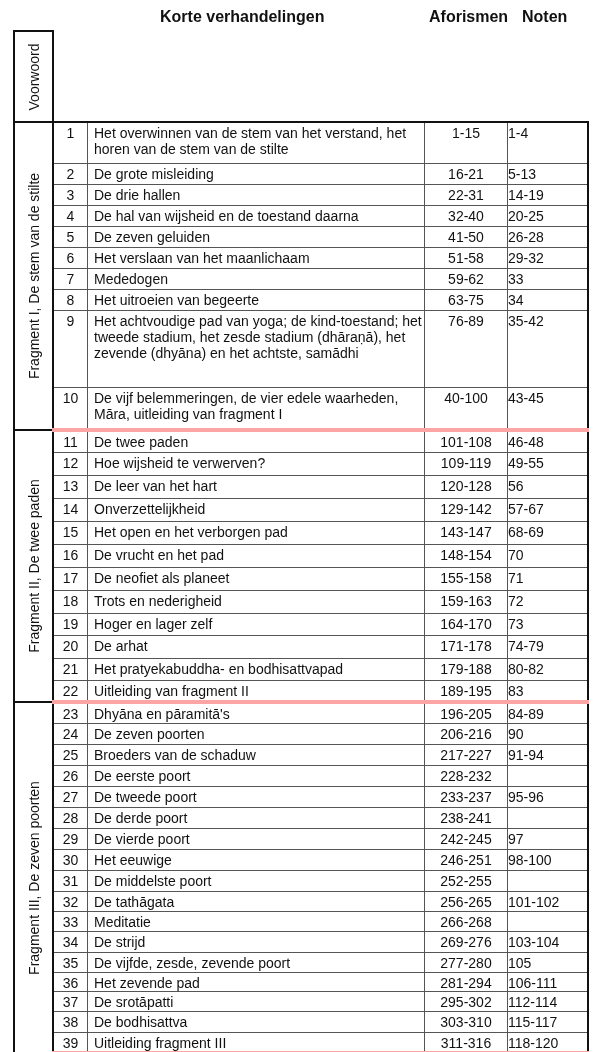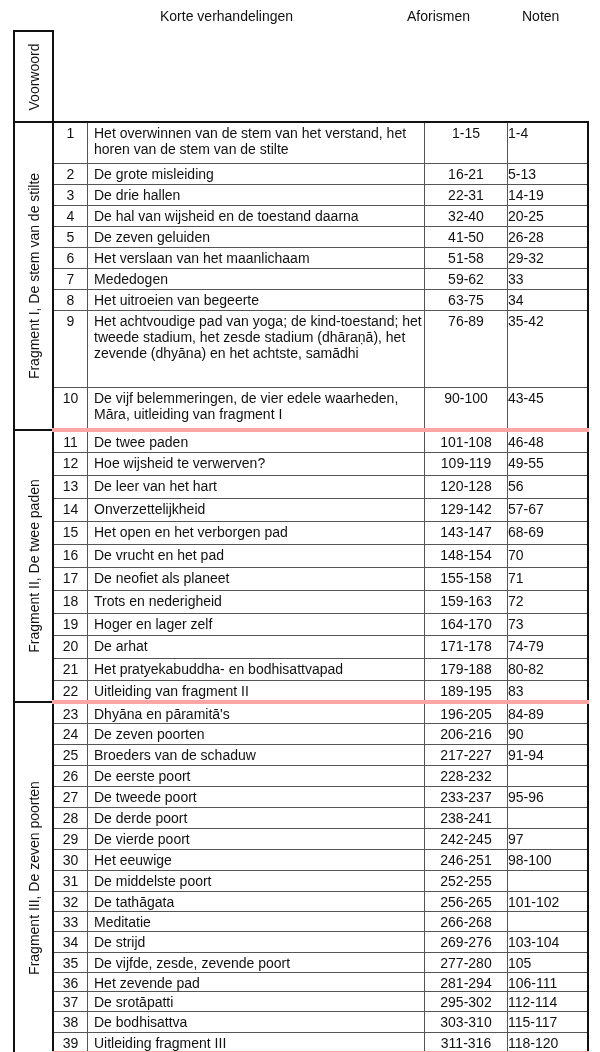--- a/index.html
+++ b/index.html
@@ -1,20 +1,20 @@
 <!DOCTYPE html>
 <html><head>
 <meta charset="utf-8">
 <style>
   html, body { margin:0; padding:0; background:#ffffff; }
   body { width:600px; height:1052px; position:relative; overflow:hidden;
          font-family:"Liberation Sans", sans-serif; color:#111; }
-  .hdr { position:absolute; top:8px; font-weight:normal; font-size:14px; }
+  .hdr { position:absolute; top:8px; font-weight:bold; font-size:16px; }
   #h-title { left:160px; }
-  #h-afo { left:407px; }
+  #h-afo { left:429px; }
   #h-not { left:522px; }
   .voor { position:absolute; left:13px; top:30px; width:37px; height:90px;
           border:2px solid #111; border-bottom:none; }
   .vlabel { position:absolute; left:50%; top:50%; white-space:nowrap;
             transform:translate(-50%,-50%) rotate(-90deg); font-size:14px; }
   table { position:absolute; left:13px; top:121px; border-collapse:collapse;
           font-size:14px; }
   td { border:1px solid #555; padding:0; vertical-align:top; line-height:16px; }
   td.frag { width:37px; border:2px solid #111; position:relative; }
   td.num { width:33px; text-align:center; padding-top:2px; }
@@ -91,21 +91,21 @@
       </tr>
       <tr style="height: 77px;">
         <td class="num">9</td>
         <td class="title">Het achtvoudige pad van yoga; de kind-toestand; het tweede stadium, het zesde stadium (dhāraṇā), het zevende (dhyāna) en het achtste, samādhi</td>
         <td class="afo">76-89</td>
         <td class="not">35-42</td>
       </tr>
       <tr class="gend" style="height: 43px;">
         <td class="num">10</td>
         <td class="title">De vijf belemmeringen, de vier edele waarheden, Māra, uitleiding van fragment I</td>
-        <td class="afo">90-100</td>
+        <td class="afo">40-100</td>
         <td class="not">43-45</td>
       </tr>
       <tr class="gstart" style="height: 22px;">
         <td class="frag" rowspan="12">
           <span class="vlabel">Fragment II, De twee paden</span>
         </td>
         <td class="num">11</td>
         <td class="title">De twee paden</td>
         <td class="afo">101-108</td>
         <td class="not">46-48</td>

